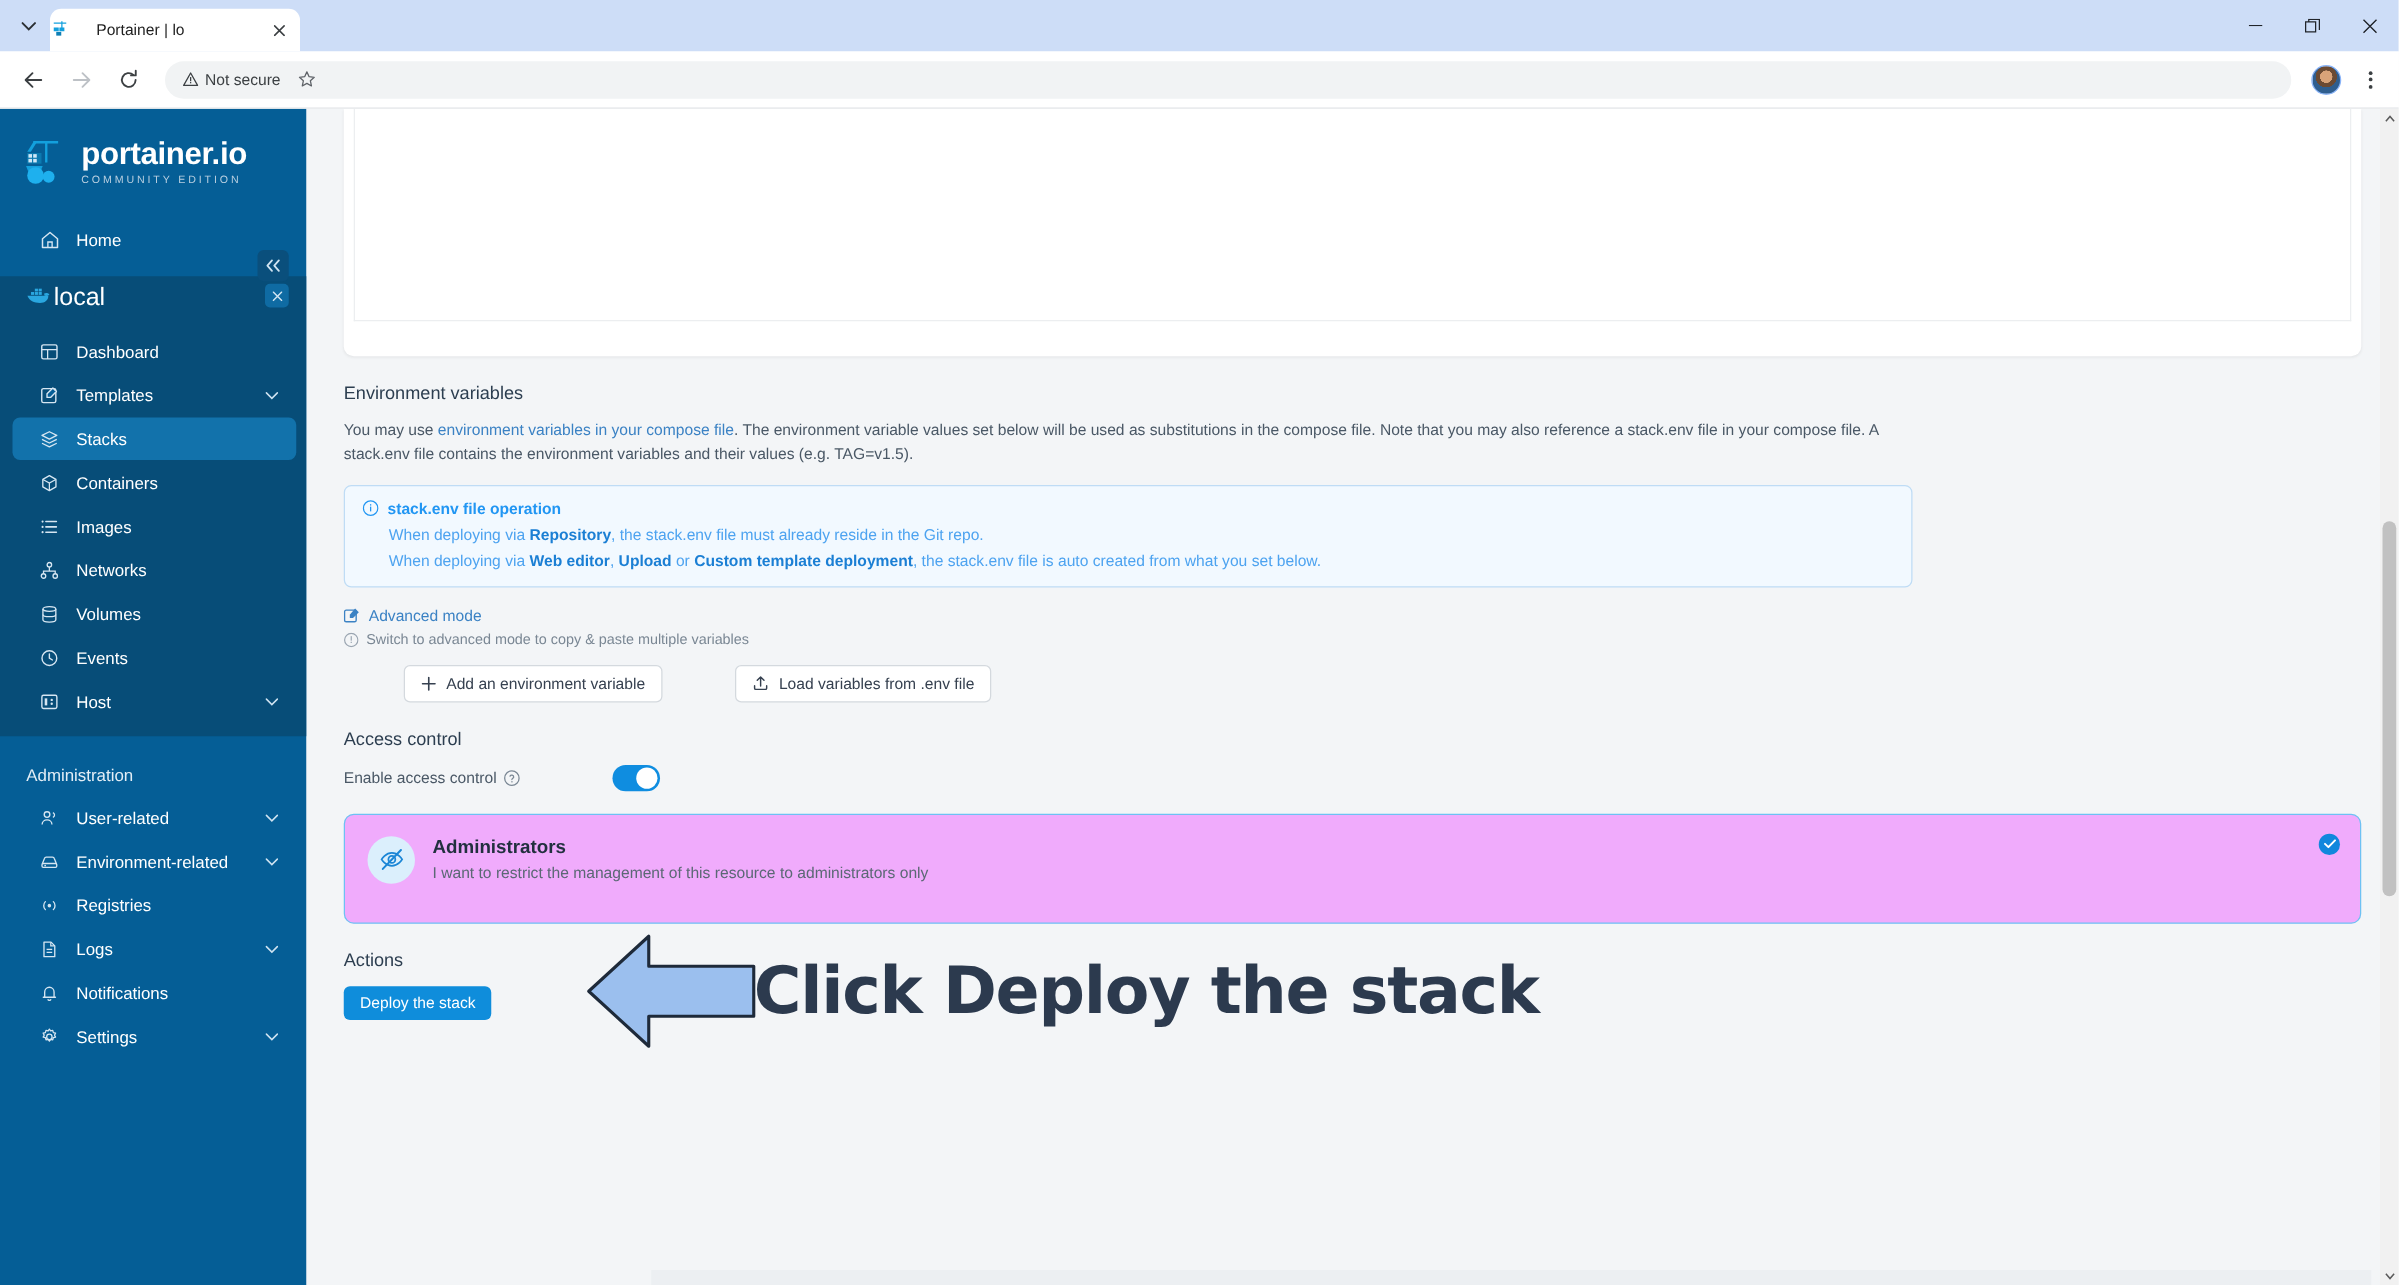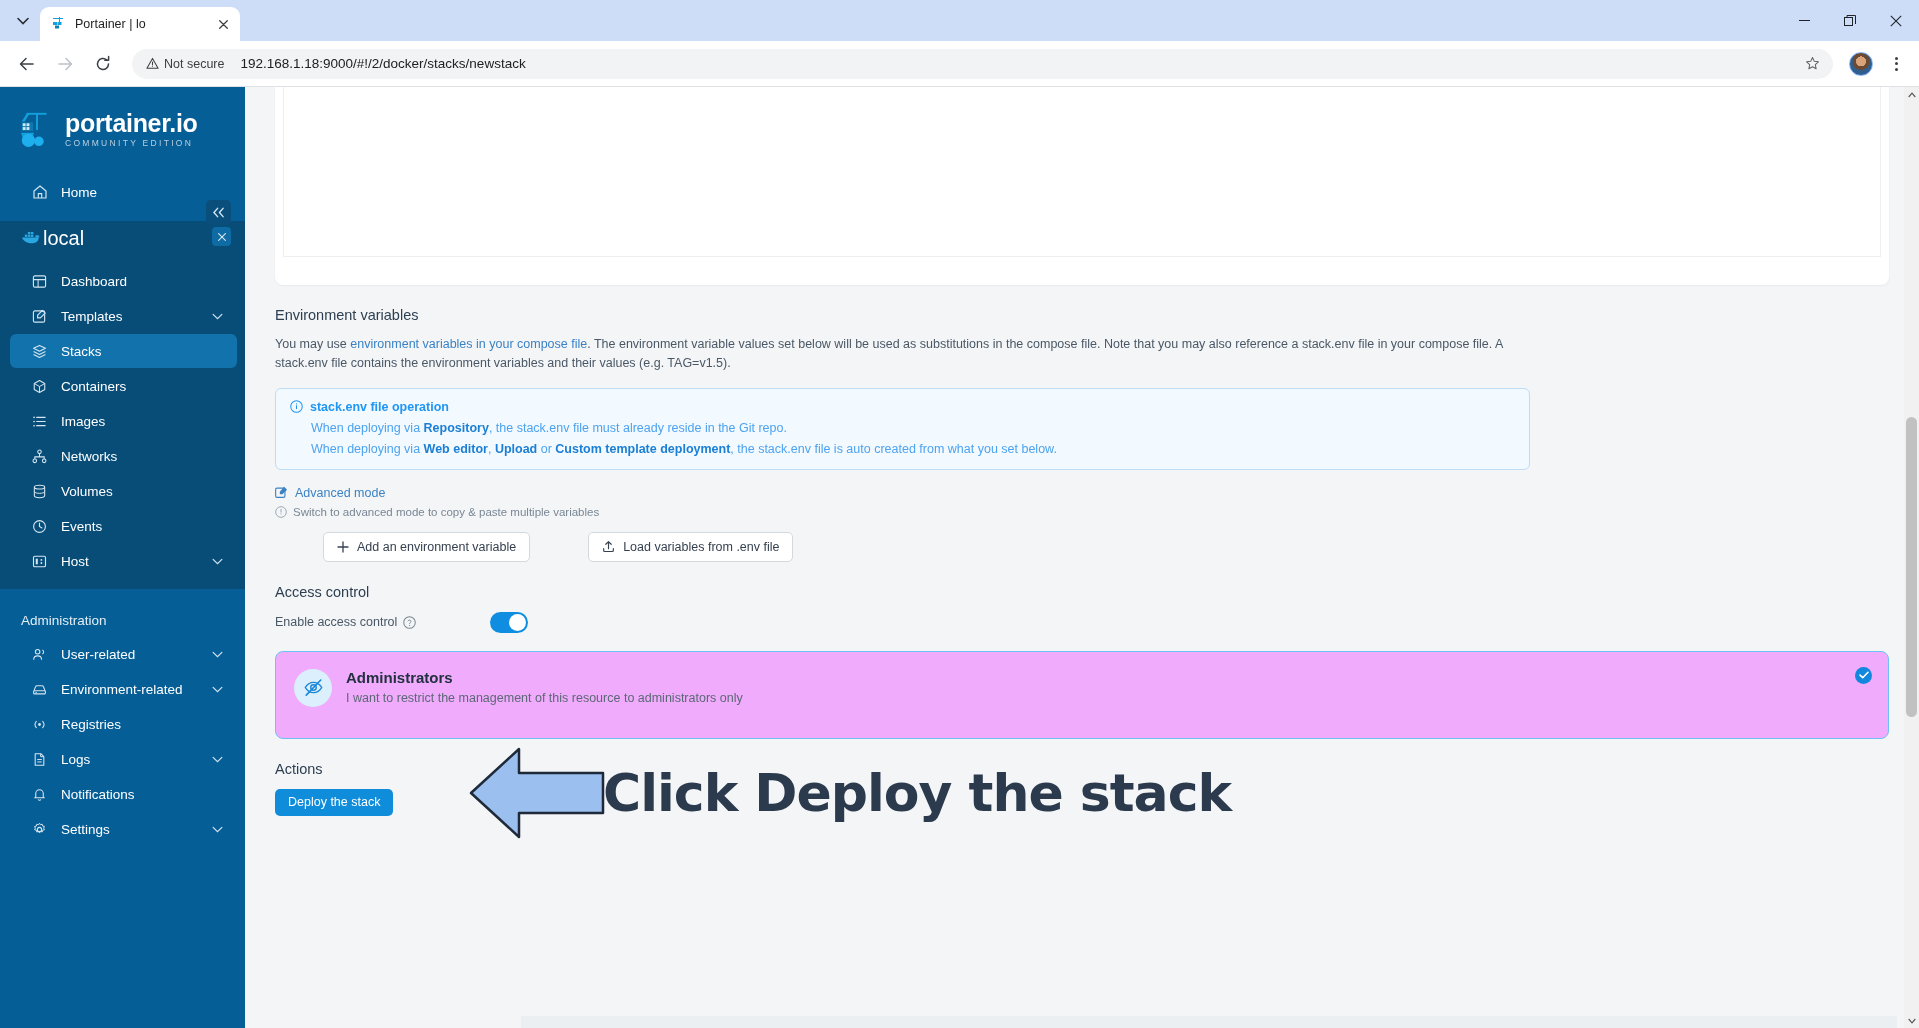--- a/index.html
+++ b/index.html
@@ -17,21 +17,21 @@
     height:41px; background:#cdddf7; display:flex; align-items:flex-end;
     padding-left:6px; position:relative;
   }
   .tab-listbtn {
     width:34px; height:34px; margin-bottom:3px; display:flex;
     align-items:center; justify-content:center; border-radius:6px; color:#2b2f33;
   }
   .tab {
     height:34px; min-width:200px; max-width:230px; background:#fff;
     border-radius:9px 9px 0 0; display:flex; align-items:center;
-    padding:0 8px 0 11px; gap:8px; position:relative;
+    padding:0 8px 0 1px; gap:20px; position:relative;
   }
   .tab-favicon { width:16px; height:16px; flex:none; display:block; }
   .tab-title {
     font-size:12.5px; color:#1f1f1f; white-space:nowrap; overflow:hidden;
     flex:1; -webkit-mask-image:linear-gradient(to right,#000 78%,transparent 100%);
             mask-image:linear-gradient(to right,#000 78%,transparent 100%);
   }
   .tab-close { width:18px; height:18px; flex:none; color:#3c4043; display:flex; align-items:center; justify-content:center; }
   .win-controls { position:absolute; right:0; top:0; height:41px; display:flex; align-items:center; }
   .win-btn { width:46px; height:41px; display:flex; align-items:center; justify-content:center; color:#20242a; }
@@ -219,21 +219,20 @@
     </div>
     <div class="omnibox">
       <span class="notsecure">
         <svg width="13" height="13" viewBox="0 0 14 14">
           <path d="M7 1.5L13 12.2H1Z" stroke="#3c4043" stroke-width="1.1" fill="none" stroke-linejoin="round"></path>
           <rect x="6.45" y="5" width="1.1" height="3.6" fill="#3c4043"></rect>
             <rect x="6.45" y="9.3" width="1.1" height="1.1" fill="#3c4043"></rect>
         </svg>
         <span>Not secure</span>
       </span>
-      <span class="url">192.168.1.18:9000/#!/2/docker/stacks/newstack</span>
       <span class="star">
         <svg width="15" height="15" viewBox="0 0 16 16">
             <path d="M8 1.6l1.9 4.1 4.4.5-3.3 3 .9 4.4L8 11.4 4.1 13.6l.9-4.4-3.3-3 4.4-.5z" stroke="#5f6368" stroke-width="1.1" fill="none" stroke-linejoin="round"></path>
           </svg>
       </span>
     </div>
     <div class="avatar"></div>
     <div class="kebab">
         <i></i>
         <i></i>

